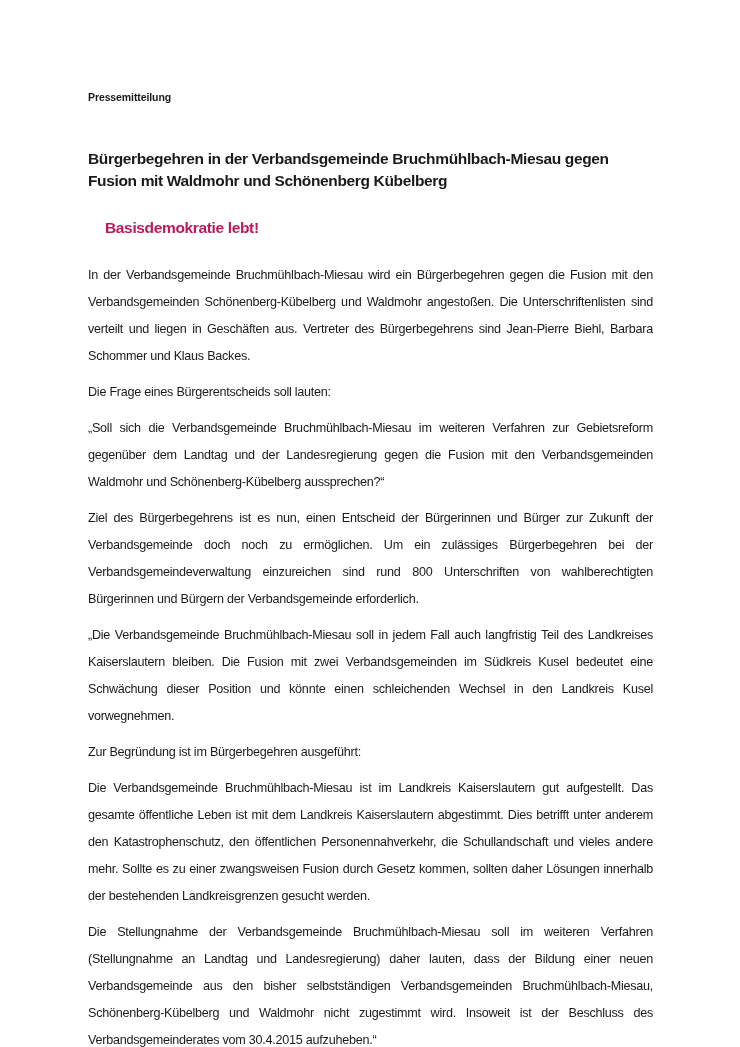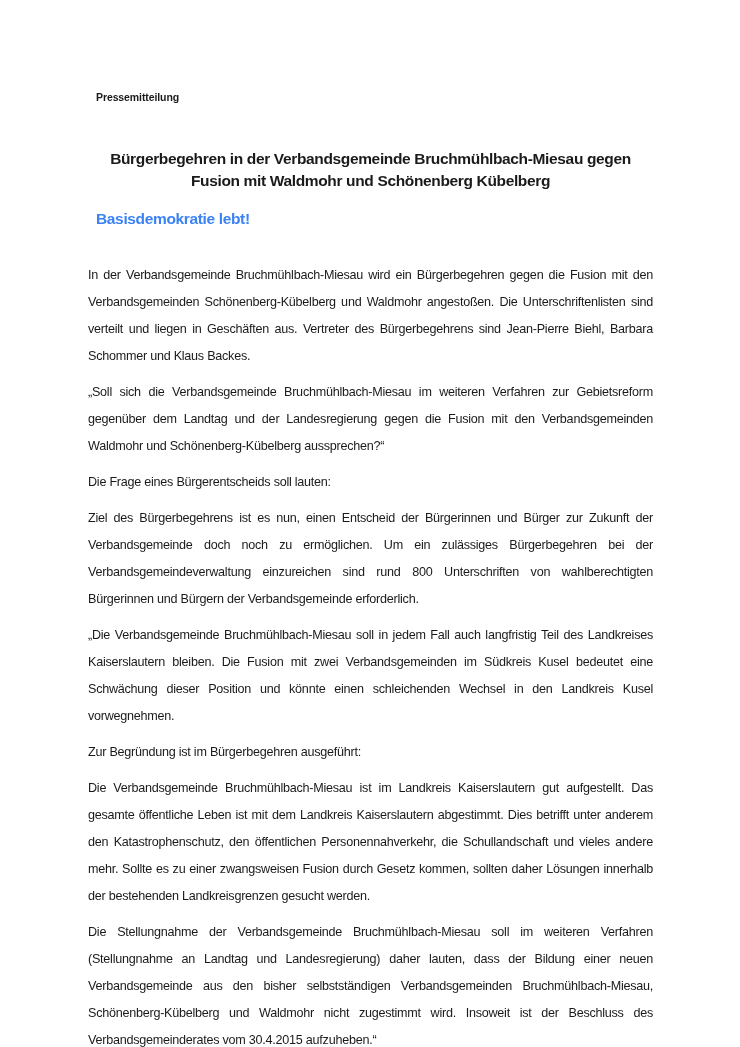--- a/index.html
+++ b/index.html
@@ -17,35 +17,34 @@
     }
     .page {
       position: absolute;
       left: 88px;
       top: 0;
       width: 565px;
     }
     .label {
       position: absolute;
       top: 91px;
-      left: 8px;
+      left: 0;
       font-size: 10.5px;
       font-weight: bold;
       letter-spacing: -0.1px;
     }
     .title {
       position: absolute;
       top: 148px;
       left: 0;
       width: 565px;
       font-size: 15.5px;
       font-weight: bold;
       line-height: 22px;
       letter-spacing: -0.35px;
-      text-align: center;
     }
     .subtitle {
       position: absolute;
       top: 202px;
       left: 0;
       font-size: 15.5px;
       font-weight: bold;
       color: #e8101c;
       letter-spacing: -0.35px;
     }
@@ -62,24 +61,24 @@
       margin: 0 0 9px 0;
       text-align: justify;
     }
   </style>
 </head>
 <body>
 
 <div class="page">
   <div class="label">Pressemitteilung</div>
   <h1 class="title" style="margin:0;">Bürgerbegehren in der Verbandsgemeinde Bruchmühlbach-Miesau gegen Fusion mit Waldmohr und Schönenberg Kübelberg</h1>
-  <h2 class="subtitle" style="margin: 8px; color: #3b82f6;">Basisdemokratie lebt!</h2>
+  <h2 class="subtitle" style="margin: 17px; color: #be185d;">Basisdemokratie lebt!</h2>
   <div class="body-text">
     <p>In der Verbandsgemeinde Bruchmühlbach-Miesau wird ein Bürgerbegehren gegen die Fusion mit den Verbandsgemeinden Schönenberg-Kübelberg und Waldmohr angestoßen. Die Unterschriftenlisten sind verteilt und liegen in Geschäften aus. Vertreter des Bürgerbegehrens sind Jean-Pierre Biehl, Barbara Schommer und Klaus Backes.</p>
+    <p>Die Frage eines Bürgerentscheids soll lauten:</p>
     <p>„Soll sich die Verbandsgemeinde Bruchmühlbach-Miesau im weiteren Verfahren zur Gebietsreform gegenüber dem Landtag und der Landesregierung gegen die Fusion mit den Verbandsgemeinden Waldmohr und Schönenberg-Kübelberg aussprechen?“</p>
-    <p>Die Frage eines Bürgerentscheids soll lauten:</p>
     <p>Ziel des Bürgerbegehrens ist es nun, einen Entscheid der Bürgerinnen und Bürger zur Zukunft der Verbandsgemeinde doch noch zu ermöglichen. Um ein zulässiges Bürgerbegehren bei der Verbandsgemeindeverwaltung einzureichen sind rund 800 Unterschriften von wahlberechtigten Bürgerinnen und Bürgern der Verbandsgemeinde erforderlich.</p>
     <p>„Die Verbandsgemeinde Bruchmühlbach-Miesau soll in jedem Fall auch langfristig Teil des Landkreises Kaiserslautern bleiben. Die Fusion mit zwei Verbandsgemeinden im Südkreis Kusel bedeutet eine Schwächung dieser Position und könnte einen schleichenden Wechsel in den Landkreis Kusel vorwegnehmen.</p>
     <p>Zur Begründung ist im Bürgerbegehren ausgeführt:</p>
     <p>Die Verbandsgemeinde Bruchmühlbach-Miesau ist im Landkreis Kaiserslautern gut aufgestellt. Das gesamte öffentliche Leben ist mit dem Landkreis Kaiserslautern abgestimmt. Dies betrifft unter anderem den Katastrophenschutz, den öffentlichen Personennahverkehr, die Schullandschaft und vieles andere mehr. Sollte es zu einer zwangsweisen Fusion durch Gesetz kommen, sollten daher Lösungen innerhalb der bestehenden Landkreisgrenzen gesucht werden.</p>
     <p>Die Stellungnahme der Verbandsgemeinde Bruchmühlbach-Miesau soll im weiteren Verfahren (Stellungnahme an Landtag und Landesregierung) daher lauten, dass der Bildung einer neuen Verbandsgemeinde aus den bisher selbstständigen Verbandsgemeinden Bruchmühlbach-Miesau, Schönenberg-Kübelberg und Waldmohr nicht zugestimmt wird. Insoweit ist der Beschluss des Verbandsgemeinderates vom 30.4.2015 aufzuheben.“</p>
   </div>
 </div>
 
 </body></html>

